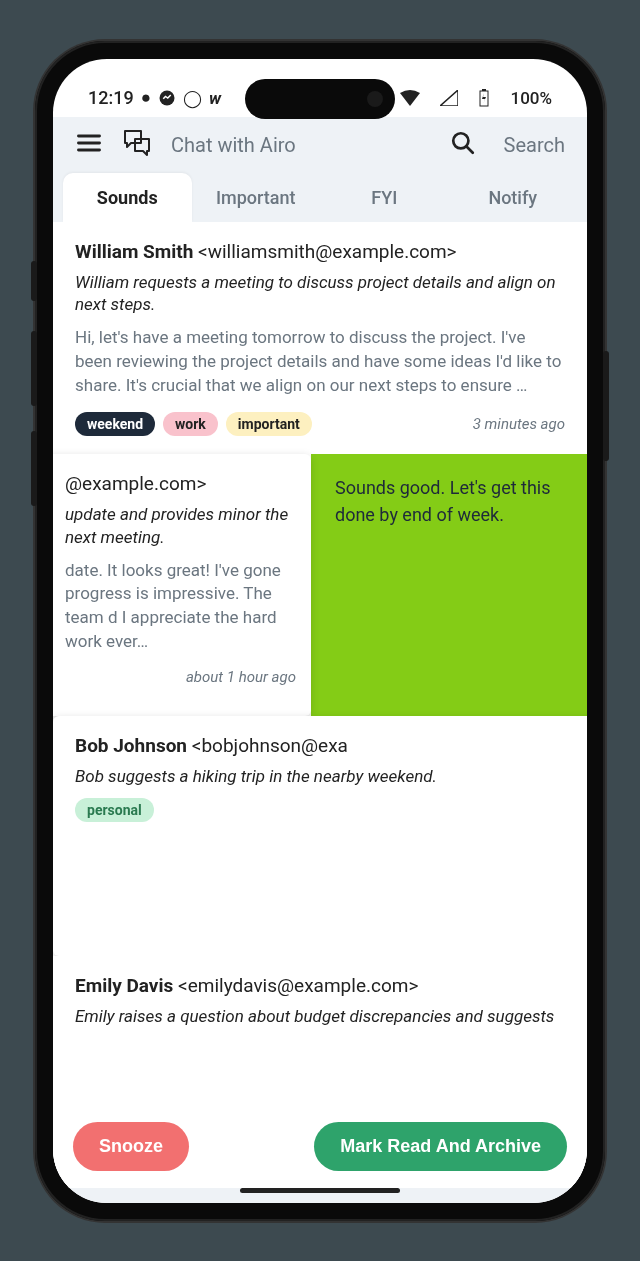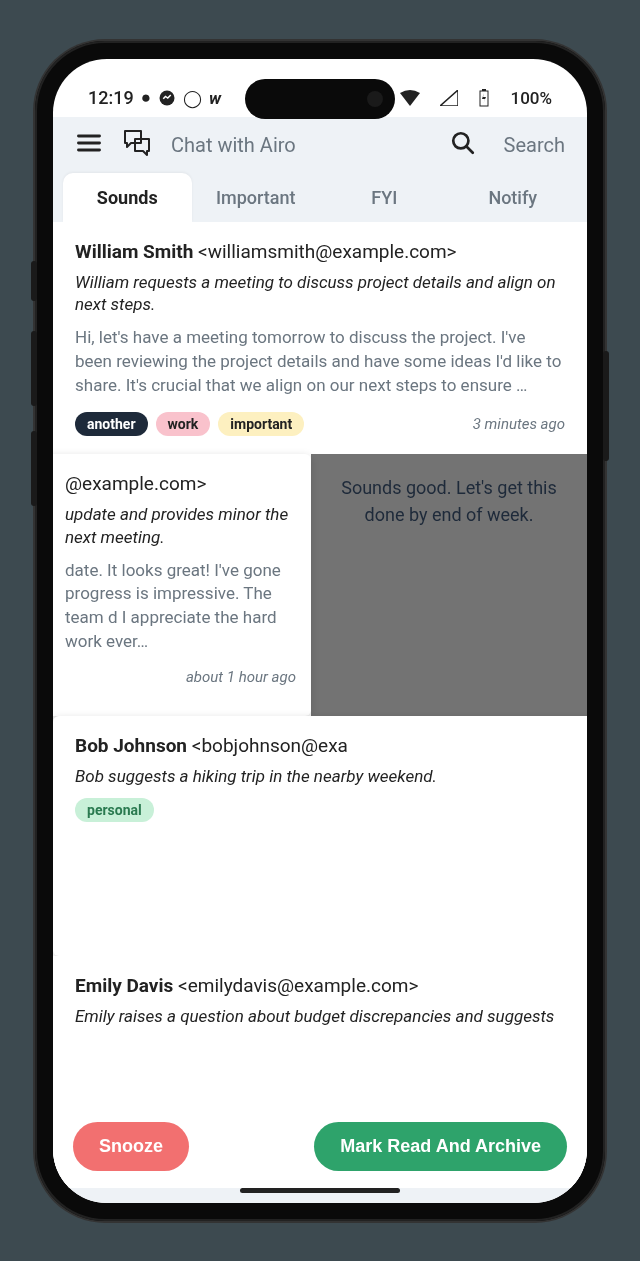--- a/index.html
+++ b/index.html
@@ -121,21 +121,21 @@
 .tag-row { display: flex; align-items: center; gap: 8px; flex-wrap: wrap; }
 .tag { padding: 4px 12px; border-radius: 14px; font-size: 14px; font-weight: 700; }
 .tag-meeting { background: #1e2a3a; color: #fff; }
 .tag-work { background: #f9c2cc; color: #222; }
 .tag-important { background: #fdf0c0; color: #222; }
 .tag-personal { background: #c8f0d8; color: #2a7a50; }
 .timestamp { font-style: italic; color: #6b7680; font-size: 15px; margin-left: auto; }
 
 .swipe-row { display: flex; height: 262px; position: relative; }
 .swipe-row .email-card { box-shadow: 0 2px 8px rgba(0,0,0,0.15); border-radius: 6px; }
-.swipe-green { background: #737373; padding: 20px 24px; text-align: center; color: #1e2a3a; font-size: 18px; line-height: 1.5; }
+.swipe-green { background: #84cc16; padding: 20px 24px; text-align: left; color: #1e2a3a; font-size: 18px; line-height: 1.5; }
 .swipe-pink { background: #f6b8c0; padding: 20px 24px; color: #1e2a3a; font-size: 18px; line-height: 1.5; }
 
 .row2 .email-card { width: 268px; margin-left: -10px; padding-right: 15px; }
 .row2 .swipe-green { flex: 1; }
 .row3 { height: 240px; }
 .row3 .swipe-pink { width: 230px; }
 .row3 .email-card { flex: 1; margin-right: -20px; }
 
 .bottom-actions {
   position: absolute;
@@ -250,21 +250,21 @@
       <div class="email-list">
 
         <div class="email-card">
           <div class="email-sender">
             <span class="name">William Smith</span>
             <span>&lt;williamsmith@example.com&gt;</span>
           </div>
           <div class="email-summary">William requests a meeting to discuss project details and align on next steps.</div>
           <div class="email-preview">Hi, let's have a meeting tomorrow to discuss the project. I've been reviewing the project details and have some ideas I'd like to share. It's crucial that we align on our next steps to ensure …</div>
           <div class="tag-row">
-            <span class="tag tag-meeting">another</span>
+            <span class="tag tag-meeting">weekend</span>
             <span class="tag tag-work">work</span>
             <span class="tag tag-important">important</span>
             <span class="timestamp">3 minutes ago</span>
           </div>
         </div>
 
         <div class="swipe-row row2">
           <div class="email-card">
             <div class="email-sender">
               <span>@example.com&gt;</span>

